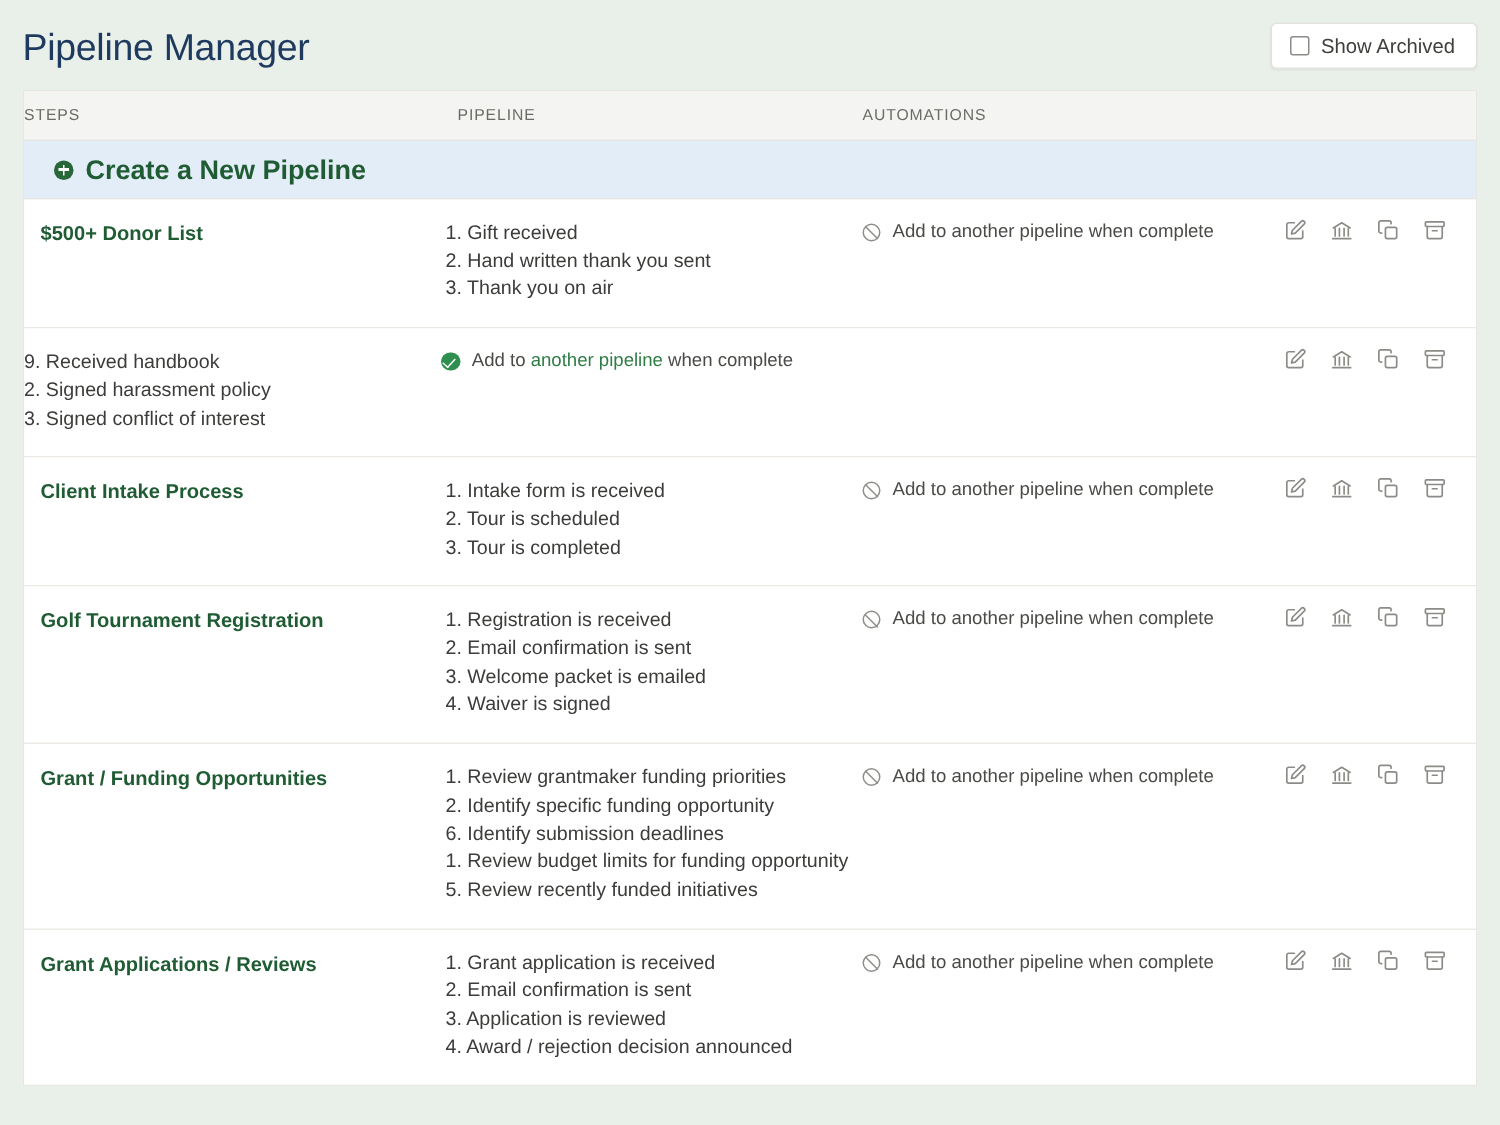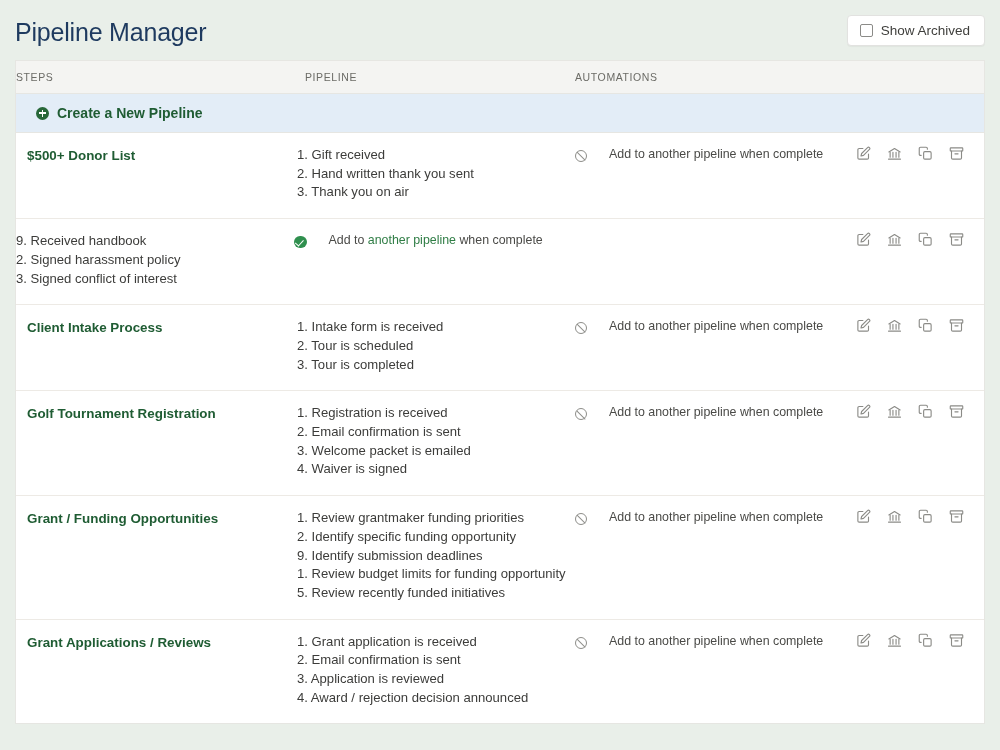--- a/index.html
+++ b/index.html
@@ -98,21 +98,21 @@
     margin-right: 8px;
   }
   .plus-icon::before, .plus-icon::after {
     content: "";
     position: absolute;
     background: #ffffff;
   }
   .plus-icon::before { left: 3px; top: 5.8px; width: 7px; height: 1.6px; }
   .plus-icon::after  { top: 3px; left: 5.7px; height: 7px; width: 1.6px; }
   .create-label {
-    font-size: 14px;
+    font-size: 18px;
     font-weight: bold;
     color: #1f5c33;
   }
 
   
   .row {
     display: flex;
     border-bottom: 1px solid #edeae5;
     padding: 13px 0 16px 0;
     background: #fff;
@@ -138,22 +138,22 @@
   }
 
   .cell-autom {
     flex: 1;
     display: flex;
     justify-content: space-between;
     align-items: flex-start;
   }
   .autom {
     display: flex;
-    align-items: flex-end;
-    gap: 22px;
+    align-items: center;
+    gap: 8px;
     padding-top: 1px;
   }
   .autom-text {
     font-size: 12.4px;
     color: #4a4a47;
     line-height: 15px;
     white-space: nowrap;
   }
   .autom-text .lnk { color: #2f7d45; }
 
@@ -451,21 +451,21 @@
           </div>
         </div>
         <div class="row">
           <div class="cell-pipeline">
             <div class="pipeline-name">Grant / Funding Opportunities</div>
           </div>
           <div class="cell-steps">
             <ul class="steps-list">
               <li>1. Review grantmaker funding priorities</li>
               <li>2. Identify specific funding opportunity</li>
-              <li>9. Identify submission deadlines</li>
+              <li>6. Identify submission deadlines</li>
               <li>1. Review budget limits for funding opportunity</li>
               <li>5. Review recently funded initiatives</li>
             </ul>
           </div>
           <div class="cell-autom">
             <div class="autom">
               <span class="ic-ban"></span>
               <span class="autom-text"><span>Add to </span><span class="lnk" style="color: rgb(74, 74, 71);">another pipeline</span><span> when complete</span></span>
             </div>
             <div class="actions">

